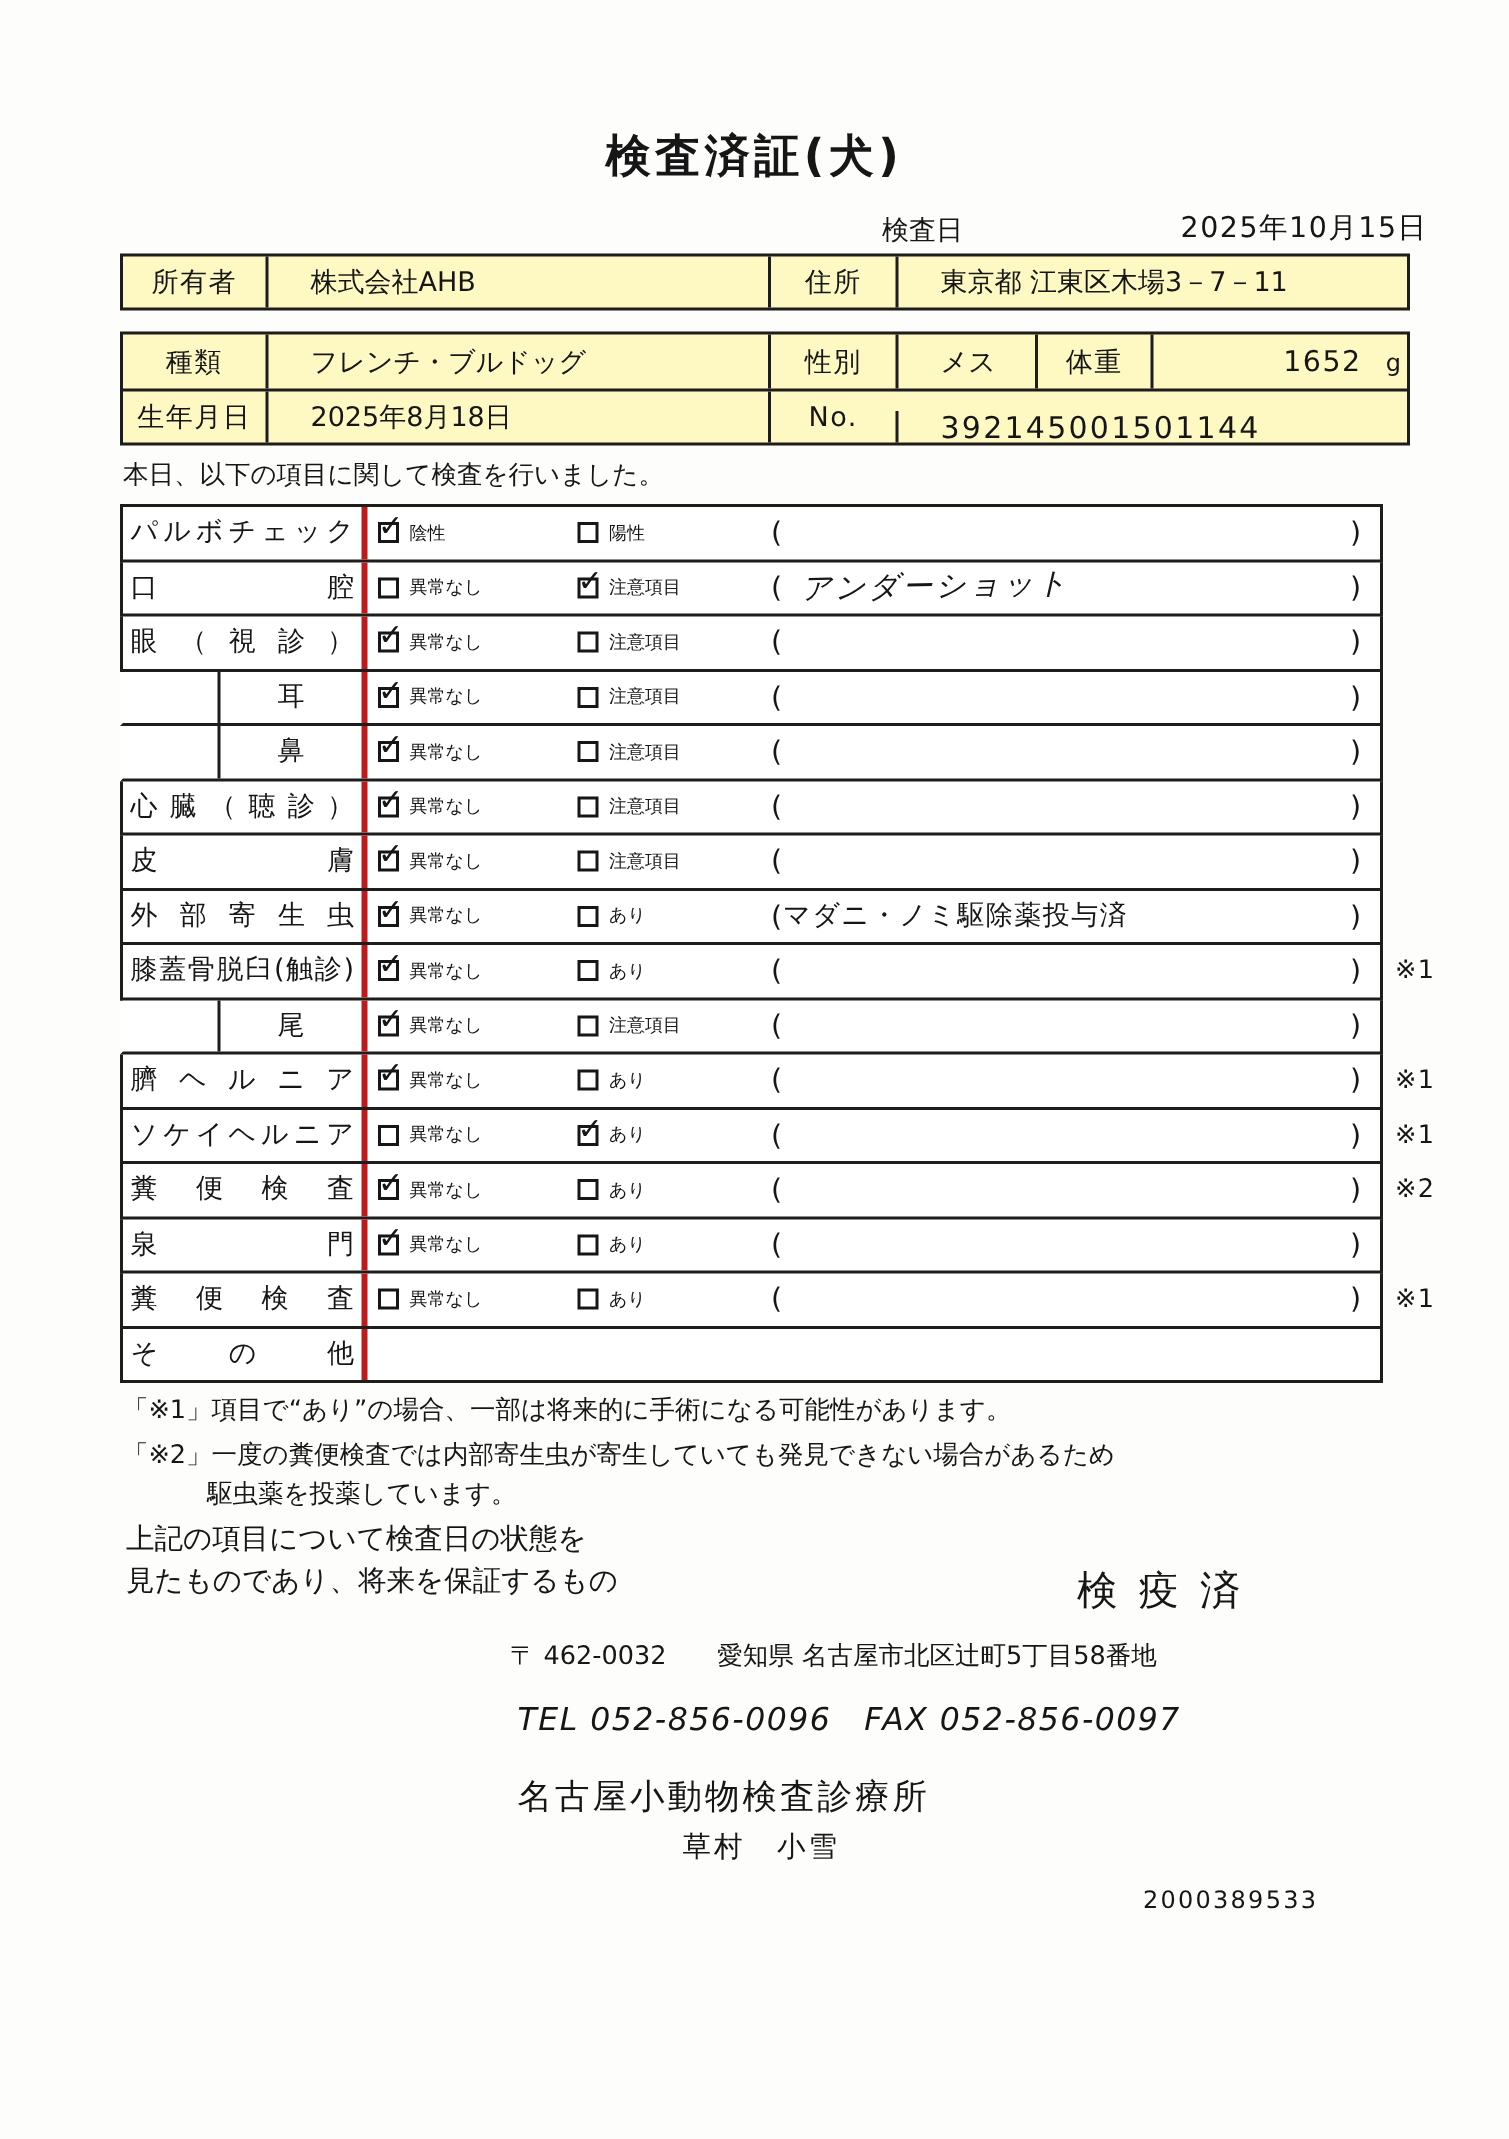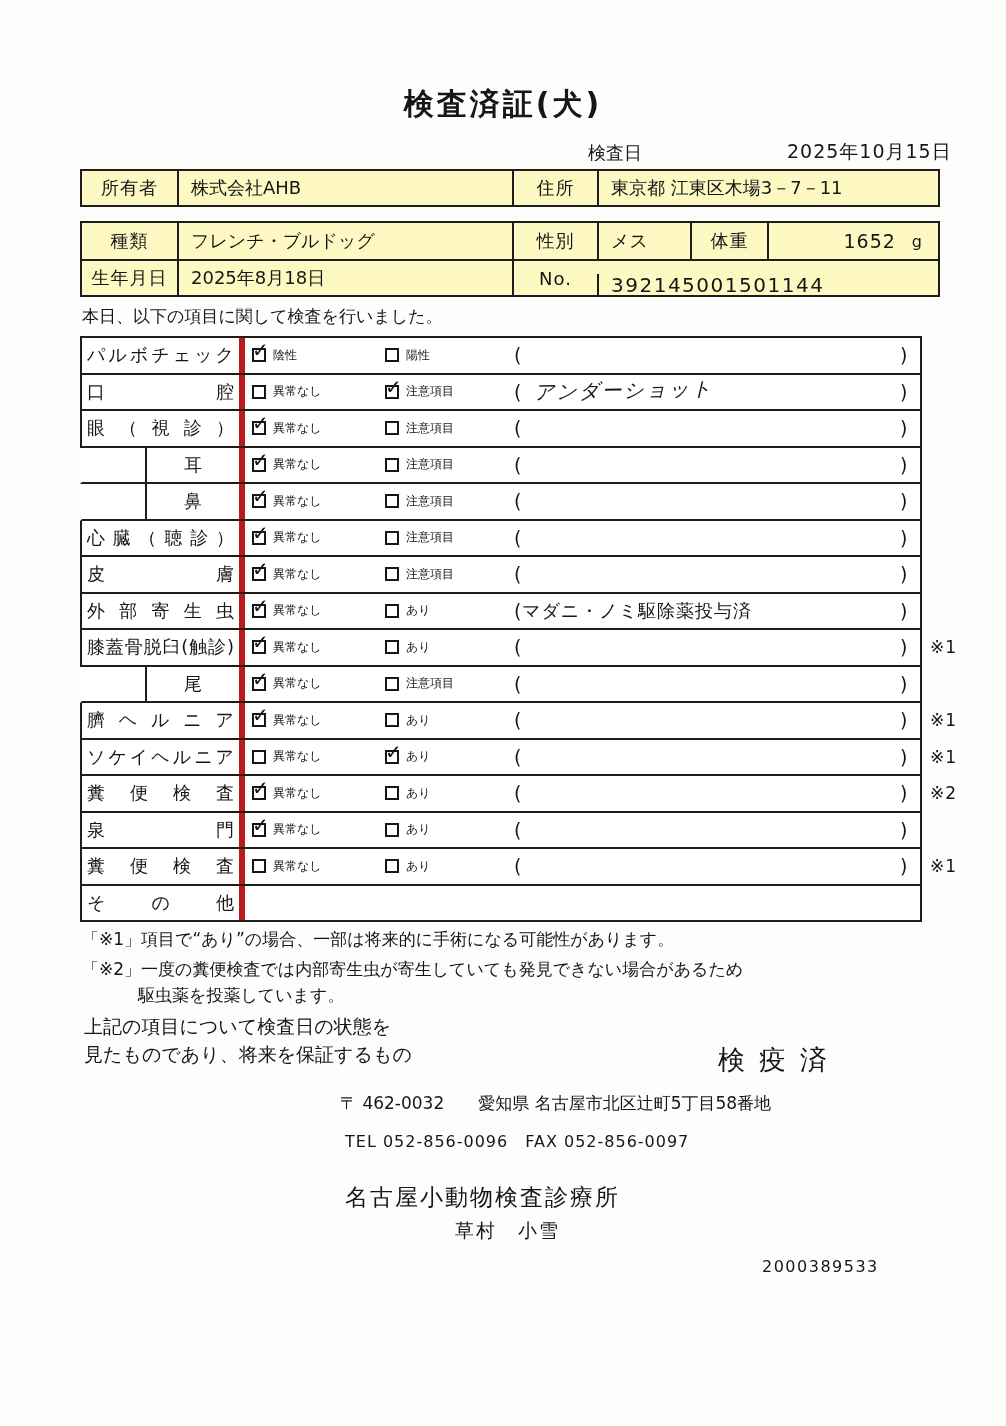--- a/index.html
+++ b/index.html
@@ -25,46 +25,46 @@
   .tbl-pet   { top:221px; }
   .trow { display:flex; height:34px; }
   .tbl-pet .trow { height:36px; }
   .trow + .trow { border-top:2px solid #1d1d1d; }
   .tcell {
     border-left:2px solid #1d1d1d;
     display:flex; align-items:center; font-size:18px; overflow:hidden;
   }
   .tcell:first-child { border-left:none; }
   .tcell.lab { justify-content:center; letter-spacing:1px; flex:none; }
-  .tcell.val { padding-left:12px; flex:none; }
+  .tcell.val { padding-left:28px; flex:none; }
   .w95 { width:95px; } .w335 { width:335px; } .w85 { width:85px; }
   .w93 { width:93px; } .w77 { width:77px; }
   .grow { flex:1 1 auto; }
-  .weight-cell { justify-content:flex-end; padding-right:16px; gap:16px; }
+  .weight-cell { justify-content:flex-end; padding-right:4px; gap:16px; }
   .weight-val { font-size:19px; letter-spacing:1px; }
   .weight-unit { font-size:16px; }
   .no-val { font-size:20px; letter-spacing:1.5px;margin-top:13px; }
 
   .intro { position:absolute; left:82px; top:305px; font-size:17px; }
 
   
   .exam-table {
     position:absolute; left:80px; top:336px; width:842px;
     border-top:2px solid #1d1d1d; background:#fff;
   }
   .exam-row {
     position:relative; height:36.5px;
     border-bottom:2px solid #1d1d1d;
     border-left:2px solid #1d1d1d;
     border-right:2px solid #1d1d1d;
   }
   .exam-row.indent { border-left-color:transparent; background:transparent; }
   .label-cell {
     position:absolute; left:0; top:0; height:100%; width:163px;
-    border-right:6px solid #b91c1c;
+    border-right:4px solid #b91c1c;
     line-height:33px; font-size:18px; padding:0 5px;
     text-align:justify; text-align-last:justify;
     white-space:nowrap; overflow:hidden;
   }
   .indent .label-cell {
     left:63px; width:100px; border-left:2px solid #1d1d1d;
     text-align:center; text-align-last:center;
   }
   .opt {
     position:absolute; top:0; height:100%;
@@ -100,21 +100,21 @@
   
   .footnote1 { position:absolute; left:82px; top:928px; font-size:17px; }
   .footnote2a { position:absolute; left:82px; top:958px; font-size:17px; }
   .footnote2b { position:absolute; left:138px; top:984px; font-size:17px;text-align:right; }
   .disclaimer { position:absolute; left:84px; top:1012px; font-size:19px; line-height:28px; }
   .stamp {
     position:absolute; left:718px; top:1042px;
     font-size:27px; letter-spacing:14px; font-weight:500; white-space:nowrap;
   }
   .postal { position:absolute; left:340px; top:1092px; font-size:17px; }
-  .telfax { position:absolute; left:345px; top:1132px; font-size:16px; letter-spacing:1px; }
+  .telfax { position:absolute; left:345px; top:1132px; font-size:21px; letter-spacing:1px;font-style:italic; }
   .clinic-name { position:absolute; left:345px; top:1182px; font-size:23px; letter-spacing:2px; }
   .vet-name { position:absolute; left:455px; top:1218px; font-size:19px; letter-spacing:2px; }
   .serial { position:absolute; left:762px; top:1257px; font-size:16px; letter-spacing:1.5px; }
 </style>
 </head>
 <body>
 
 <div class="page">
 
   <div class="title">検査済証(犬)</div>

